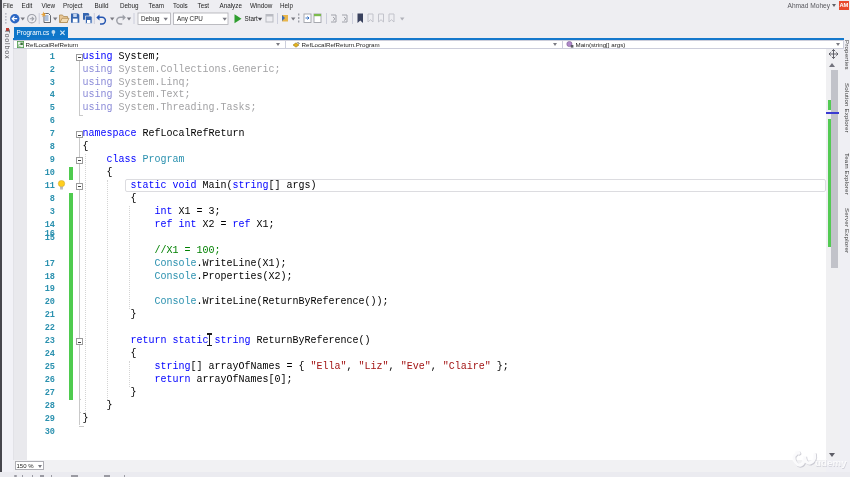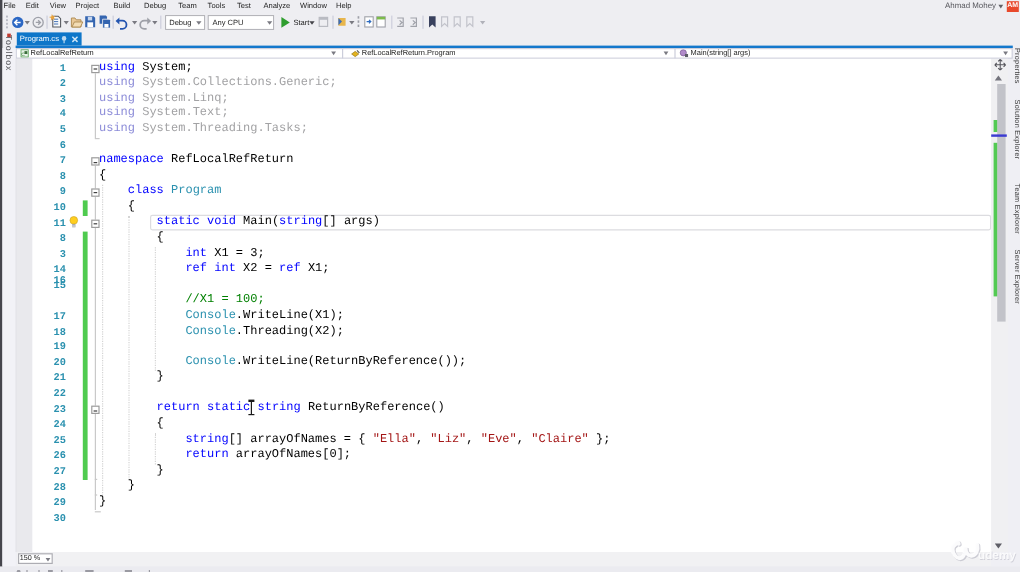--- a/index.html
+++ b/index.html
@@ -230,21 +230,21 @@
 <div class="cl" style="top:128.28px"><span class="k">namespace</span><span> RefLocalRefReturn</span></div>
 <div class="cl" style="top:141.21px"><span>{</span></div>
 <div class="cl" style="top:154.14px"><span>    </span><span class="k">class</span><span> </span><span class="t">Program</span></div>
 <div class="cl" style="top:167.07px"><span>    {</span></div>
 <div class="cl" style="top:180.00px"><span>        </span><span class="k">static</span><span> </span><span class="k">void</span><span> Main(</span><span class="k">string</span><span>[] args)</span></div>
 <div class="cl" style="top:192.93px"><span>        {</span></div>
 <div class="cl" style="top:205.86px"><span>            </span><span class="k">int</span><span> X1 = 3;</span></div>
 <div class="cl" style="top:218.79px"><span>            </span><span class="k">ref</span><span> </span><span class="k">int</span><span> X2 = </span><span class="k">ref</span><span> X1;</span></div>
 <div class="cl" style="top:244.65px"><span>            </span><span class="c">//X1 = 100;</span></div>
 <div class="cl" style="top:257.58px"><span>            </span><span class="t">Console</span><span>.WriteLine(X1);</span></div>
-<div class="cl" style="top:270.51px"><span>            </span><span class="t">Console</span><span>.Threading(X2);</span></div>
+<div class="cl" style="top:270.51px"><span>            </span><span class="t">Console</span><span>.Properties(X2);</span></div>
 <div class="cl" style="top:296.37px"><span>            </span><span class="t">Console</span><span>.WriteLine(ReturnByReference());</span></div>
 <div class="cl" style="top:309.30px"><span>        }</span></div>
 <div class="cl" style="top:335.16px"><span>        </span><span class="k">return</span><span> </span><span class="k">static</span><span> </span><span class="k">string</span><span> ReturnByReference()</span></div>
 <div class="cl" style="top:348.09px"><span>        {</span></div>
 <div class="cl" style="top:361.02px"><span>            </span><span class="k">string</span><span>[] arrayOfNames = { </span><span class="s">"Ella"</span><span>, </span><span class="s">"Liz"</span><span>, </span><span class="s">"Eve"</span><span>, </span><span class="s">"Claire"</span><span> };</span></div>
 <div class="cl" style="top:373.95px"><span>            </span><span class="k">return</span><span> arrayOfNames[0];</span></div>
 <div class="cl" style="top:386.88px"><span>        }</span></div>
 <div class="cl" style="top:399.81px"><span>    }</span></div>
 <div class="cl" style="top:412.74px"><span>}</span></div>
 </div>

